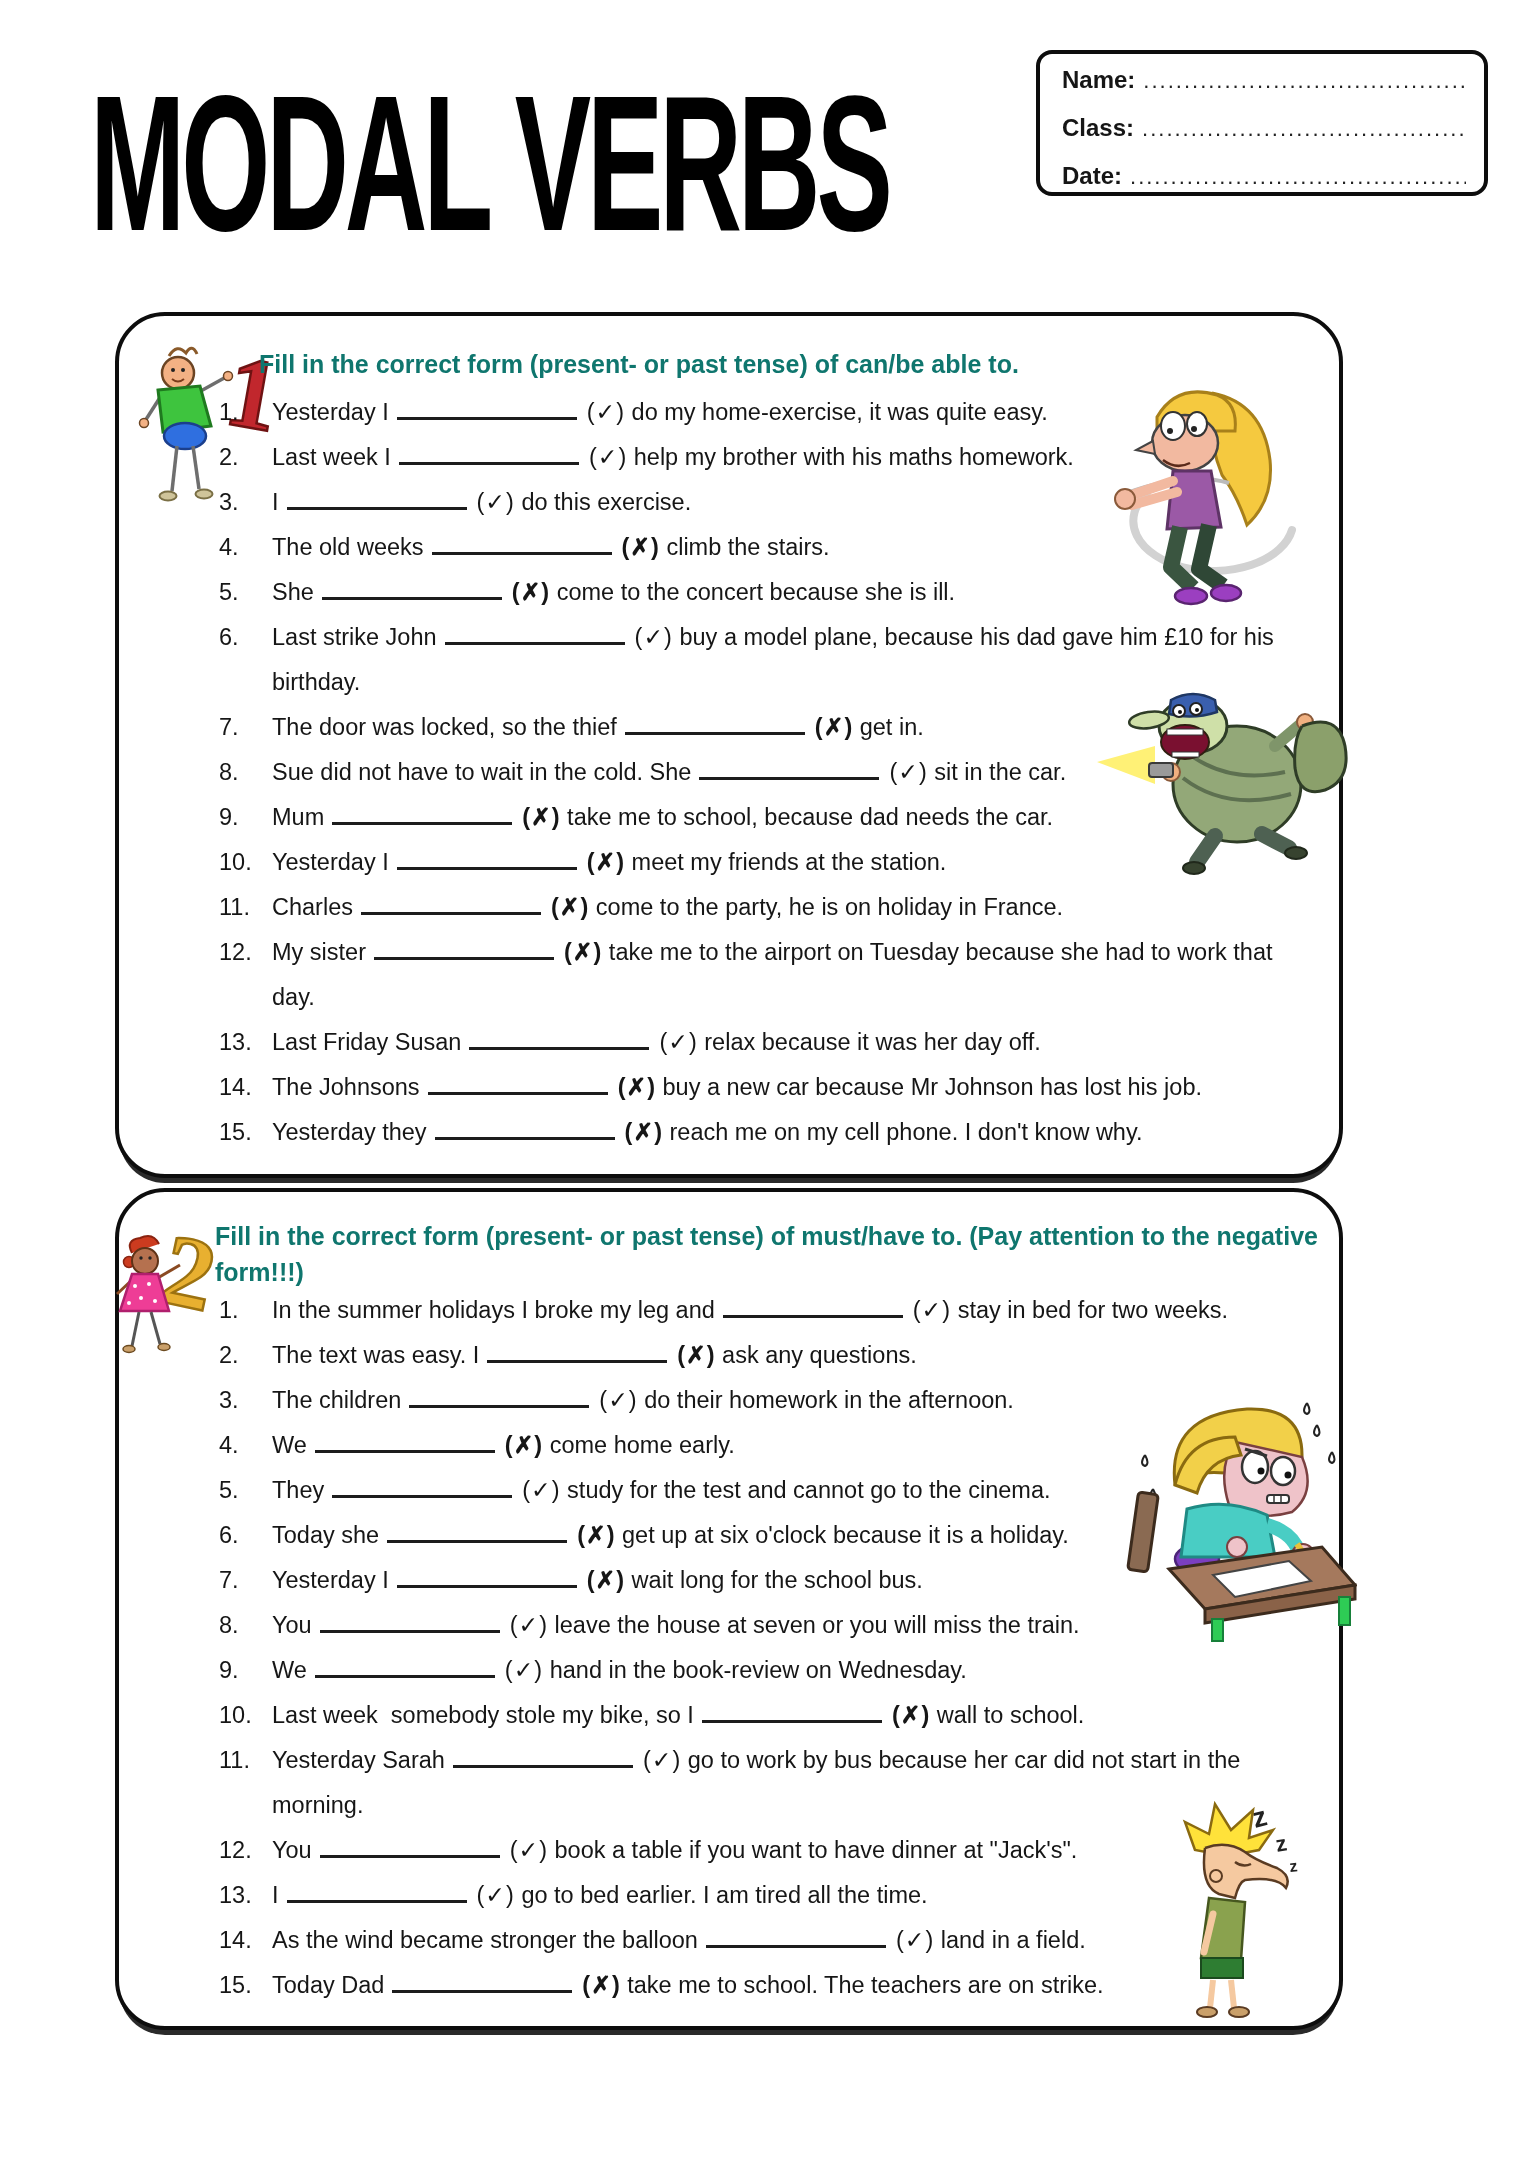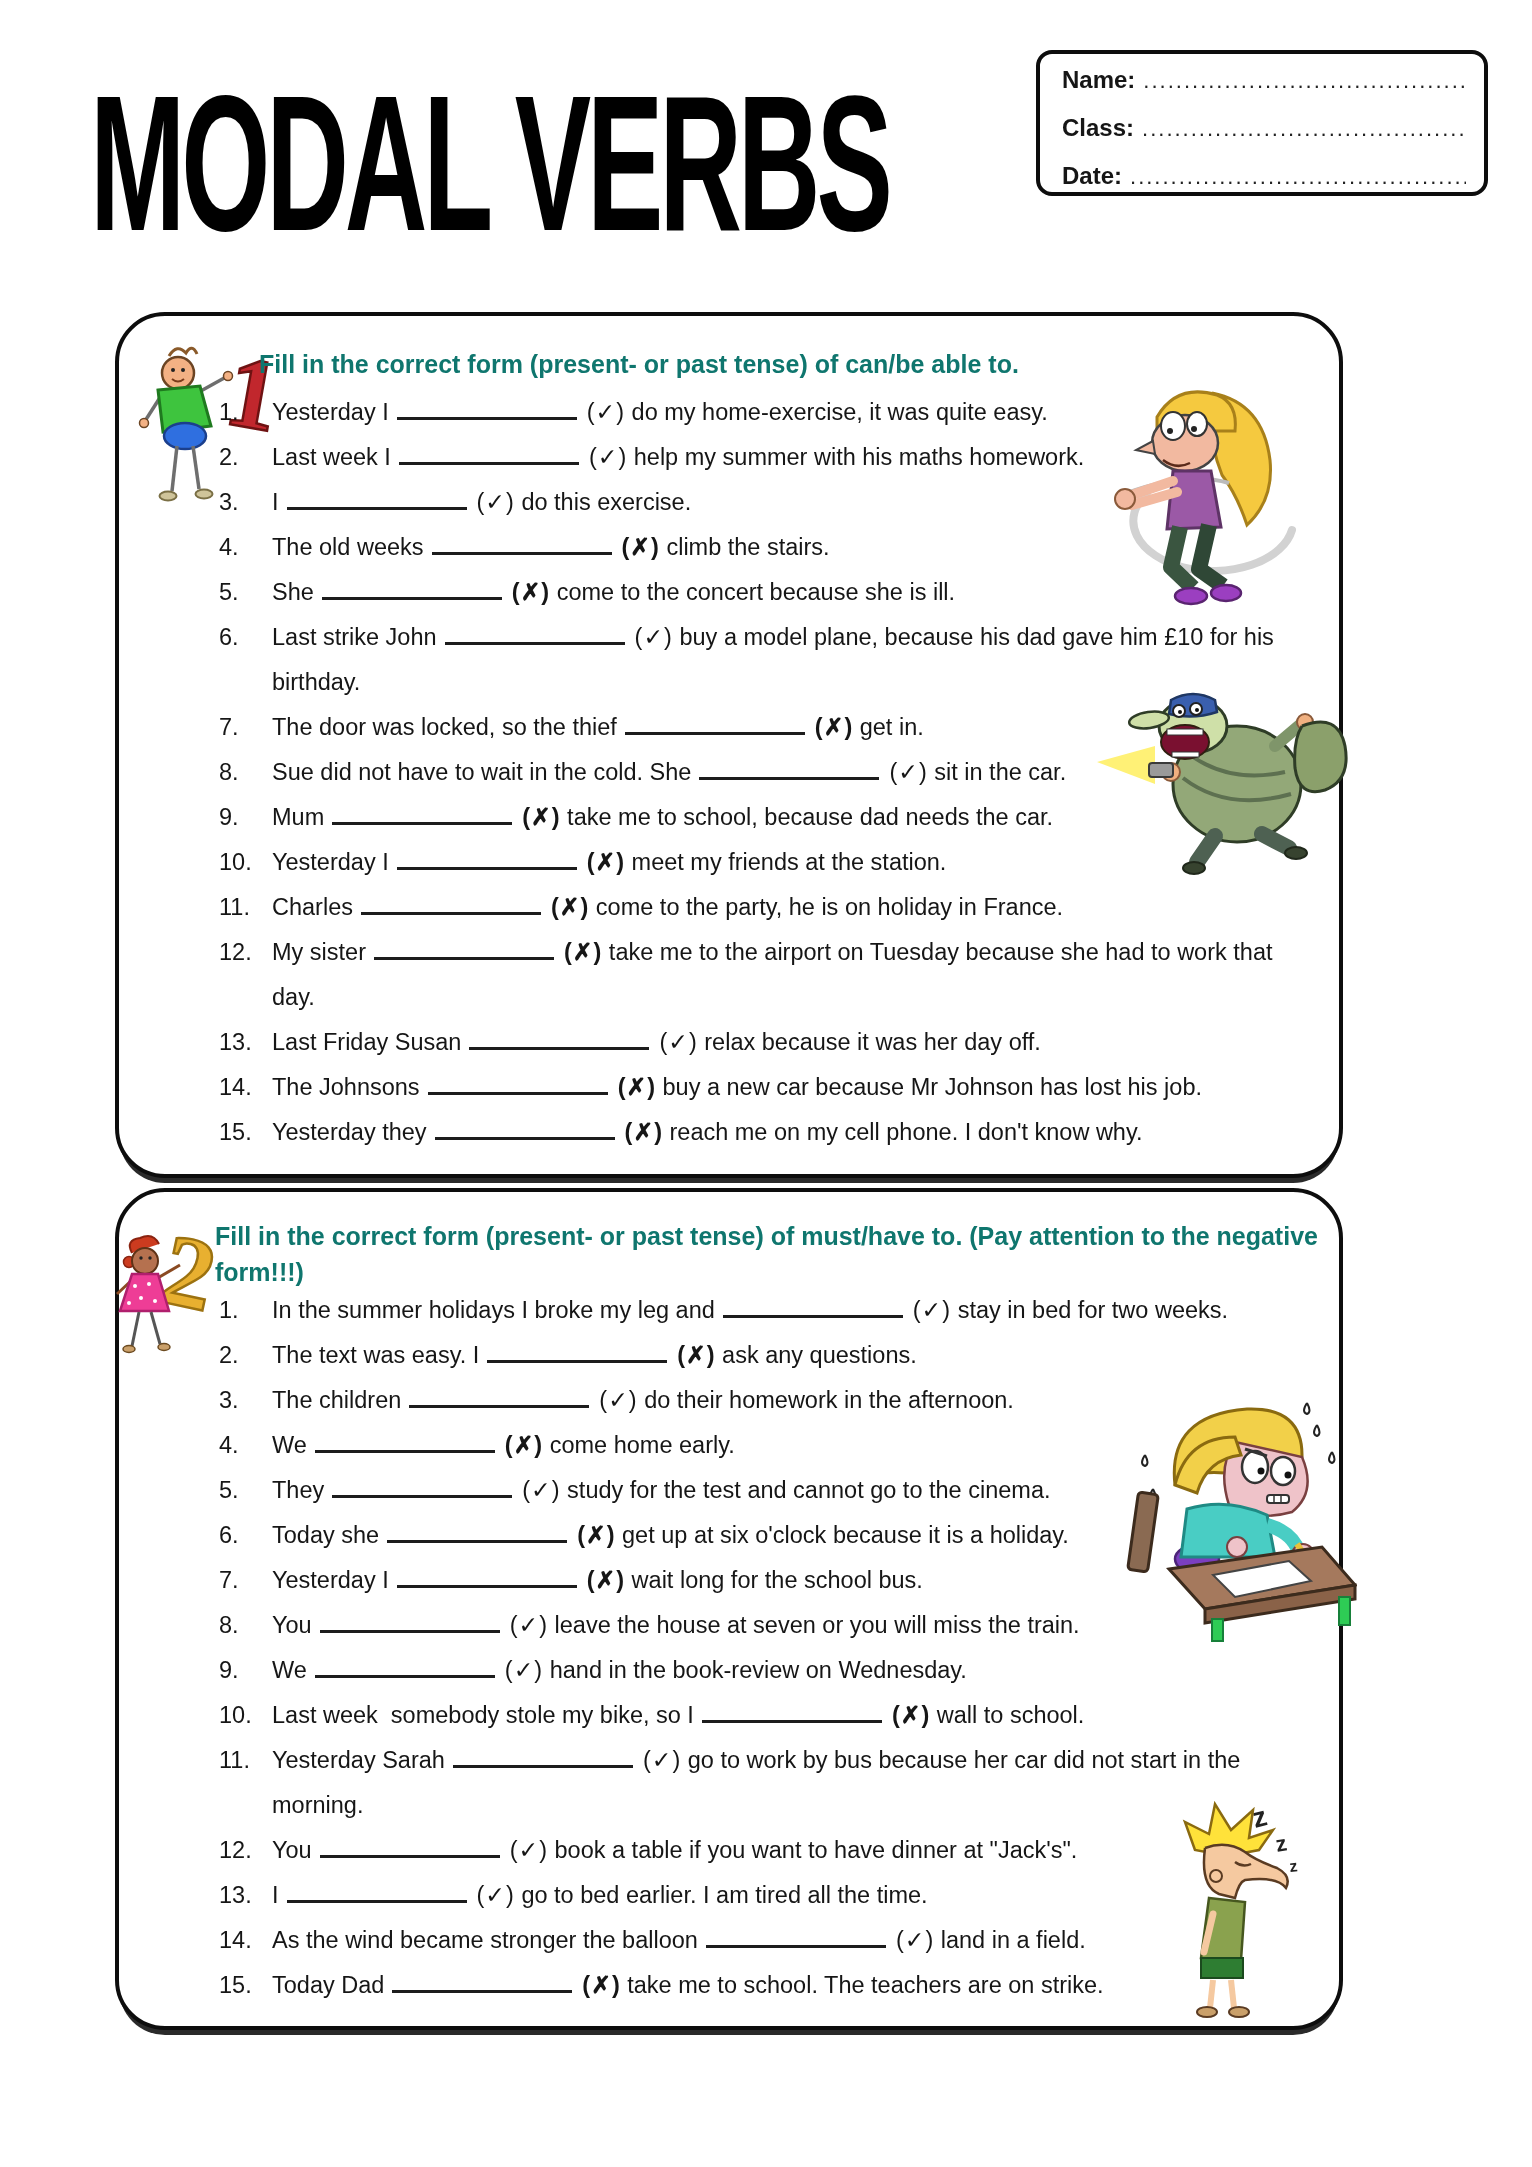--- a/index.html
+++ b/index.html
@@ -97,21 +97,21 @@
       </svg>
     </div>
     <div class="heading">Fill in the correct form (present- or past tense) of can/be able to.</div>
     <div class="list">
         <div class="item">
           <span class="num">1.</span>
           <span class="text"><span>Yesterday I</span><span class="blank"></span><span class="markwrap mark-check">(✓)</span><span> do my home-exercise, it was quite easy.</span></span>
         </div>
         <div class="item">
           <span class="num">2.</span>
-          <span class="text"><span>Last week I</span><span class="blank"></span><span class="markwrap mark-check">(✓)</span><span> help my summer with his maths homework.</span></span>
+          <span class="text"><span>Last week I</span><span class="blank"></span><span class="markwrap mark-check">(✓)</span><span> help my brother with his maths homework.</span></span>
         </div>
         <div class="item">
           <span class="num">3.</span>
           <span class="text"><span>I</span><span class="blank"></span><span class="markwrap mark-check">(✓)</span><span> do this exercise.</span></span>
         </div>
         <div class="item">
           <span class="num">4.</span>
           <span class="text"><span>The old weeks</span><span class="blank"></span><span class="markwrap mark-cross">(✗)</span><span> climb the stairs.</span></span>
         </div>
         <div class="item">

